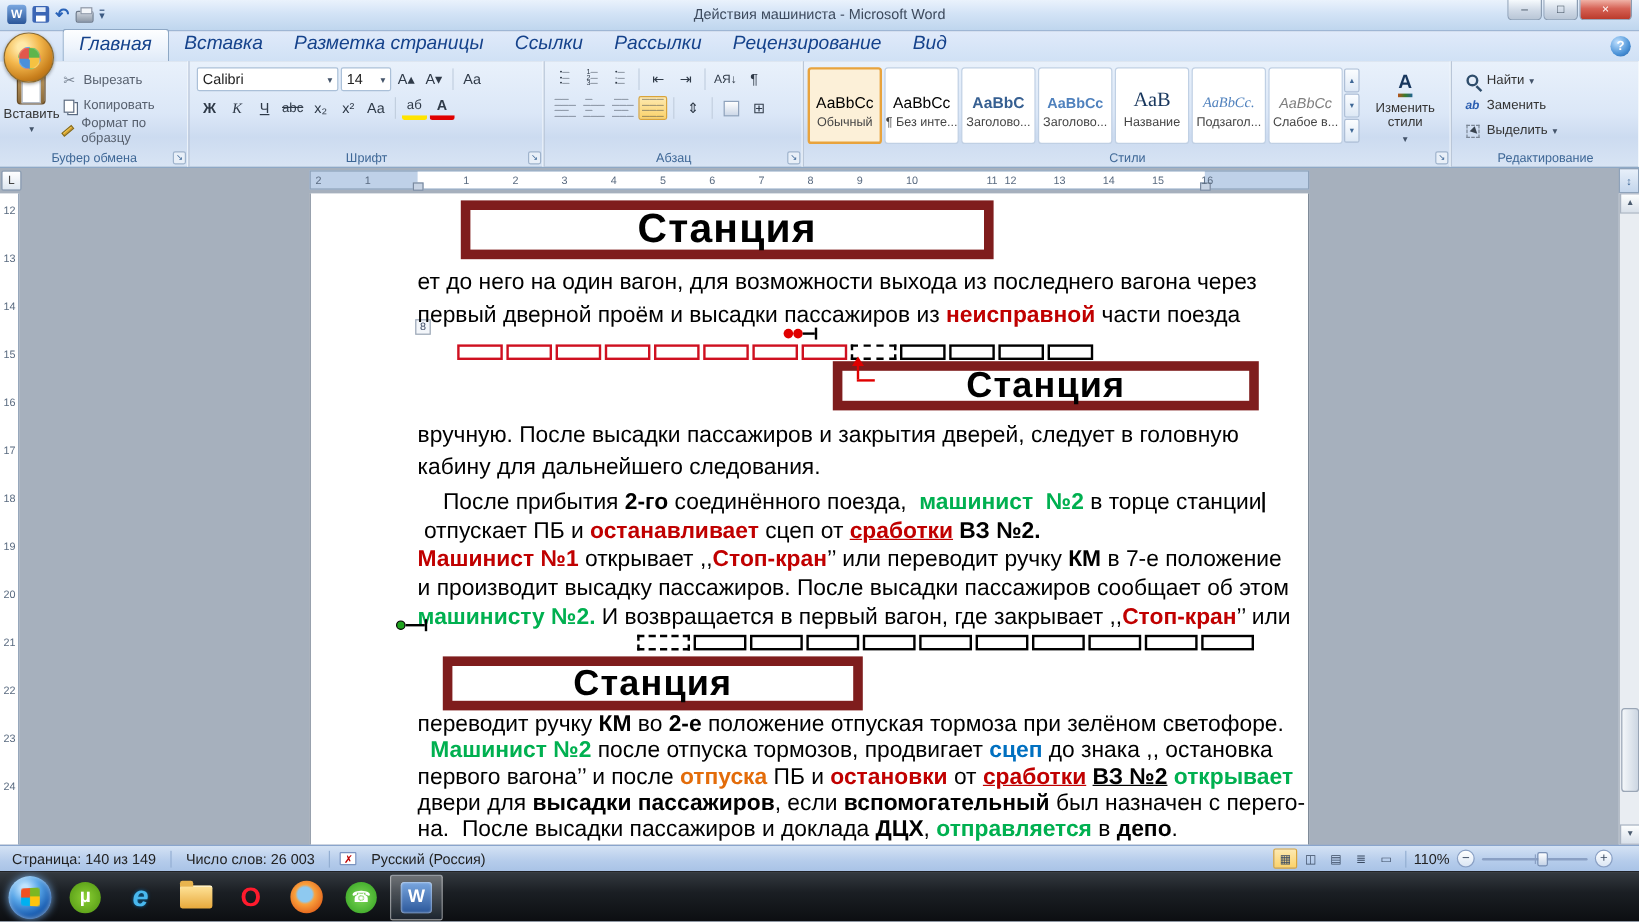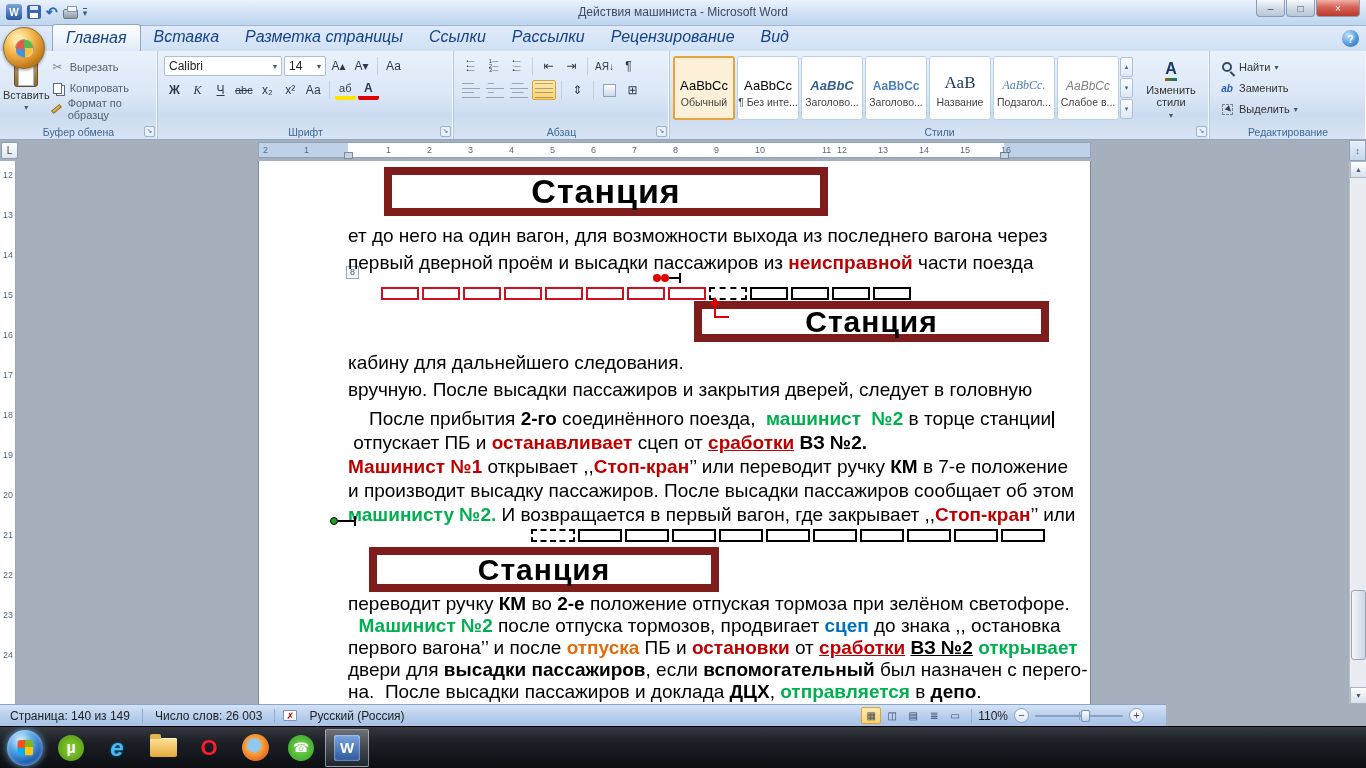--- a/index.html
+++ b/index.html
@@ -88,21 +88,21 @@
   .vsep { width:1px; height:18px; background:#c2cfdf; margin:0 3px; }
   .shadeico { width:13px; height:13px; border:1px solid #8fa2bb; background:linear-gradient(#fefefe,#cdd8e8); }
 
   
   .styles-wrap { display:flex; height:100%; }
   #style-gallery { display:flex; gap:2px; padding-top:2px; }
   .style-item { width:62px; height:64px; background:#fff; border:1px solid #c0d0e4; border-radius:3px;
     display:flex; flex-direction:column; align-items:center; justify-content:center; gap:3px; }
   .style-item.active { border:2px solid #e8a33d; background:#fcf0d8; }
   .sprev { font-size:13px; color:#000; height:24px; display:flex; align-items:flex-end; }
-  .style-item.h1 .sprev { color:#365f91; font-weight:bold;font-style:italic; }
+  .style-item.h1 .sprev { color:#365f91; font-weight:bold; }
   .style-item.h2 .sprev { color:#4f81bd; font-weight:bold; font-size:12px; }
   .style-item.title .sprev { color:#17365d; font-family:"Liberation Serif",serif; font-size:17px; }
   .style-item.subtitle .sprev { color:#4f81bd; font-style:italic; font-family:"Liberation Serif",serif; font-size:12px; }
   .style-item.emphasis .sprev { color:#7f7f7f; font-style:italic; font-size:12px; }
   .sname { font-size:10.5px; color:#444; white-space:nowrap; }
   .gal-scroll { width:15px; display:flex; flex-direction:column; gap:1px; padding:3px 0 0 1px; }
   .gal-btn { width:13px; height:20px; border:1px solid #aebfd6; border-radius:2px; background:linear-gradient(#fbfdff,#dde8f5);
     font-size:7px; color:#3e6796; display:flex; align-items:center; justify-content:center; }
   .chstyles { width:66px; display:flex; flex-direction:column; align-items:center; padding-top:6px; gap:3px; margin-left:4px; }
   .chs-ico { font-size:16px; font-weight:bold; color:#17365d; border-bottom:3px solid; border-image:linear-gradient(90deg,#d34817,#377c2b,#1f5ea8) 1; line-height:18px; }
@@ -154,21 +154,21 @@
   .arrow-red .head { position:absolute; left:2px; top:0; border:5px solid transparent; border-bottom:8px solid #e00000; }
   .arrow-red .vl { position:absolute; left:6px; top:7px; width:2px; height:17px; background:#e00000; }
   .arrow-red .hl { position:absolute; left:6px; bottom:2px; width:15px; height:2px; background:#e00000; }
   .scrollbar { position:absolute; right:0; top:0; width:17px; height:543px; background:#e9edf2; border-left:1px solid #b6bec8; }
   .sb-arrow { position:absolute; left:0; width:17px; height:17px; background:linear-gradient(#fdfefe,#d8e0ea);
     border:1px solid #aab4c2; font-size:7px; color:#4a5a6e; display:flex; align-items:center; justify-content:center; }
   .sb-thumb { position:absolute; left:1px; width:15px; border-radius:3px; background:linear-gradient(90deg,#f4f7fa,#ccd6e2);
     border:1px solid #9aa6b6; }
 
   
-  .statusbar { position:absolute; left:0; top:704px; width:1166px; height:22px;
+  .statusbar { position:absolute; left:0; top:704px; width:1366px; height:22px;
     background:linear-gradient(#d4e2f4,#b5cceb 60%,#a9c3e6); border-top:1px solid #8aa5cc;
     display:flex; align-items:center; font-size:12px; color:#222; }
   .sb-left { display:flex; align-items:center; gap:8px; padding-left:6px; }
   .sb-item { padding:0 4px; }
   .sb-sep { width:1px; height:14px; background:#93aed2; }
   .bookico { width:14px; height:11px; background:#fff; border:1px solid #7a93c0; border-radius:1px;
     font-size:9px; color:#c00000; line-height:10px; text-align:center; }
   .sb-right { margin-left:auto; display:flex; align-items:center; gap:6px; padding-right:22px; }
   .viewbtns { display:flex; gap:1px; }
   .vbtn { width:20px; height:17px; border:1px solid transparent; display:flex; align-items:center; justify-content:center;
@@ -528,21 +528,21 @@
             <span class="line" style="width: 10px;"></span>
             <span class="tick"></span>
           </div>
         </div>
         <div class="arrow-red" style="left: 449px; top: 131px;">
           <span class="head"></span>
           <span class="vl"></span>
           <span class="hl"></span>
         </div>
         <div class="station" style="left: 435px; top: 140px; width: 355px; height: 41px; font-size: 30px;">Станция</div>
-        <div class="tblock" style="left: 89px; top: 188px; font-size: 19px;"><div class="tline" style="height: 27px; line-height: 27px;"><span>кабину для дальнейшего следования.</span></div><div class="tline" style="height: 27px; line-height: 27px;"><span>вручную. После высадки пассажиров и закрытия дверей, следует в головную</span></div></div>
+        <div class="tblock" style="left: 89px; top: 188px; font-size: 19px;"><div class="tline" style="height: 27px; line-height: 27px;"><span>вручную. После высадки пассажиров и закрытия дверей, следует в головную</span></div><div class="tline" style="height: 27px; line-height: 27px;"><span>кабину для дальнейшего следования.</span></div></div>
         <div class="tblock" style="left: 89px; top: 246px; font-size: 19px;"><div class="tline" style="height: 24px; line-height: 24px;"><span>    После прибытия </span><span style="font-weight: bold;">2-го</span><span> соединённого поезда,  </span><span style="font-weight: bold; color: rgb(0, 176, 80);">машинист  №2</span><span> в торце станции</span><span class="caret"></span></div><div class="tline" style="height: 24px; line-height: 24px;"><span> отпускает ПБ и </span><span style="font-weight: bold; color: rgb(192, 0, 0);">останавливает</span><span> сцеп от </span><span style="font-weight: bold; color: rgb(192, 0, 0); text-decoration: underline;">сработки</span><span> </span><span style="font-weight: bold;">ВЗ №2.</span></div><div class="tline" style="height: 24px; line-height: 24px;"><span style="font-weight: bold; color: rgb(192, 0, 0);">Машинист №1</span><span> открывает ,,</span><span style="font-weight: bold; color: rgb(192, 0, 0);">Стоп-кран</span><span>’’ или переводит ручку </span><span style="font-weight: bold;">КМ</span><span> в 7-е положение</span></div><div class="tline" style="height: 24px; line-height: 24px;"><span>и производит высадку пассажиров. После высадки пассажиров сообщает об этом</span></div><div class="tline" style="height: 24px; line-height: 24px;"><span style="font-weight: bold; color: rgb(0, 176, 80);">машинисту №2.</span><span> И возвращается в первый вагон, где закрывает ,,</span><span style="font-weight: bold; color: rgb(192, 0, 0);">Стоп-кран</span><span>’’ или</span></div></div>
         <div class="sig" style="left: 71px; top: 355px;">
           <span class="dot" style="background: rgb(31, 163, 31); border: 1px solid rgb(0, 0, 0);"></span>
           <span class="line" style="width: 16px;"></span>
           <span class="tick"></span>
         </div>
         <div class="train" style="left: 272px; top: 368px;">
           <span class="wagon dashed" style="width: 44px; height: 13px; margin-right: 3px;"></span>
           <span class="wagon black" style="width: 44px; height: 13px; margin-right: 3px;"></span>
           <span class="wagon black" style="width: 44px; height: 13px; margin-right: 3px;"></span>

